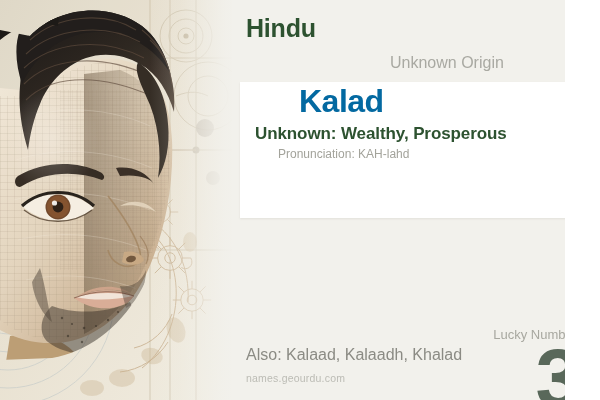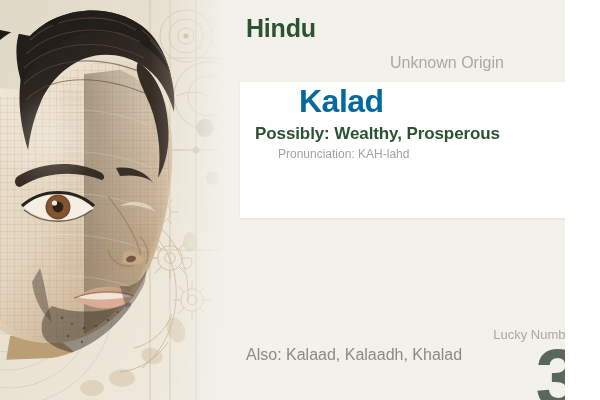--- a/index.html
+++ b/index.html
@@ -404,26 +404,27 @@
 
     <div id="meta-row">
       <div class="meta-gender">
         <span class="gender-glyph">♂</span><span>Boy</span>
       </div>
       <div class="meta-origin">Unknown Origin</div>
     </div>
 
     <div id="name-card">
       <div id="name-heading">Kalad</div>
-      <div id="meaning-line">Possibly: Wealthy, Prosperous</div>
+      <div id="meaning-line">Unknown: Wealthy, Prosperous</div>
       <div id="pronunciation-line">Pronunciation: KAH-lahd</div>
     </div>
 
     <div id="lucky-block">
       <div id="lucky-label">Lucky Number</div>
       <div id="lucky-value">3</div>
     </div>
 
     <div id="also-line">Also: Kalaad, Kalaadh, Khalad</div>
 
+    <div id="site-line">names.geourdu.com</div>
 
   </div>
 </div>
 
 </body></html>

